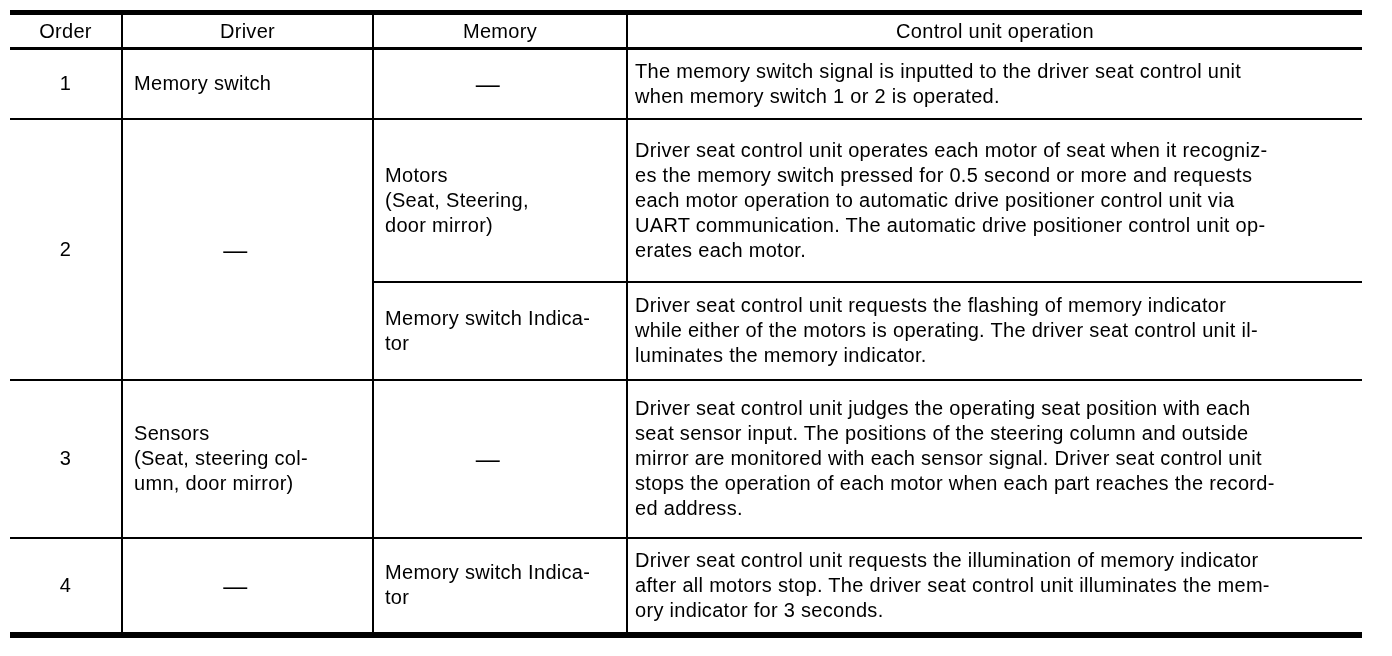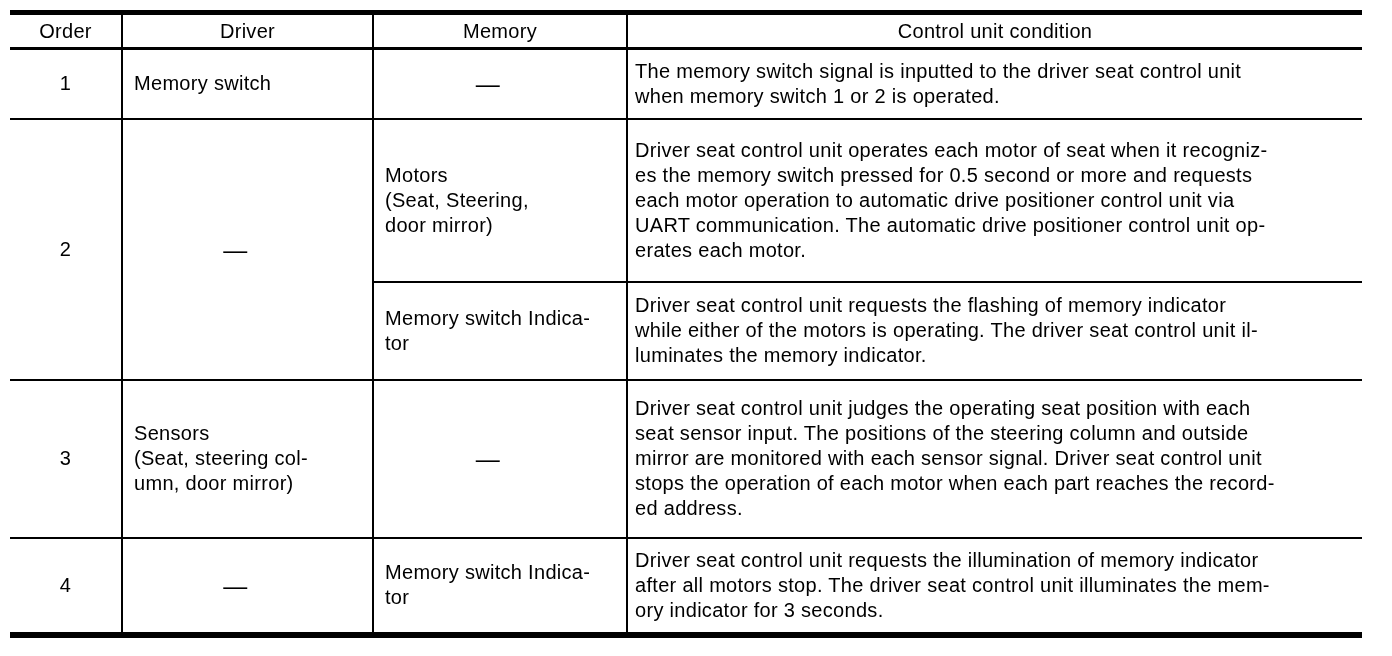--- a/index.html
+++ b/index.html
@@ -83,21 +83,21 @@
       <col class="c-order">
       <col class="c-input">
       <col class="c-output">
       <col class="c-cond">
     </colgroup>
     <thead>
       <tr>
         <th class="br">Order</th>
         <th class="br">Driver</th>
         <th class="br">Memory</th>
-        <th>Control unit condition</th>
+        <th>Control unit operation</th>
       </tr>
     </thead>
     <tbody>
       <tr class="r1">
         <td class="order br">1</td>
         <td class="input br">Memory switch</td>
         <td class="output dash br">—</td>
         <td class="cond">The memory switch signal is inputted to the driver seat control unit
 when memory switch 1 or 2 is operated.</td>
       </tr>

